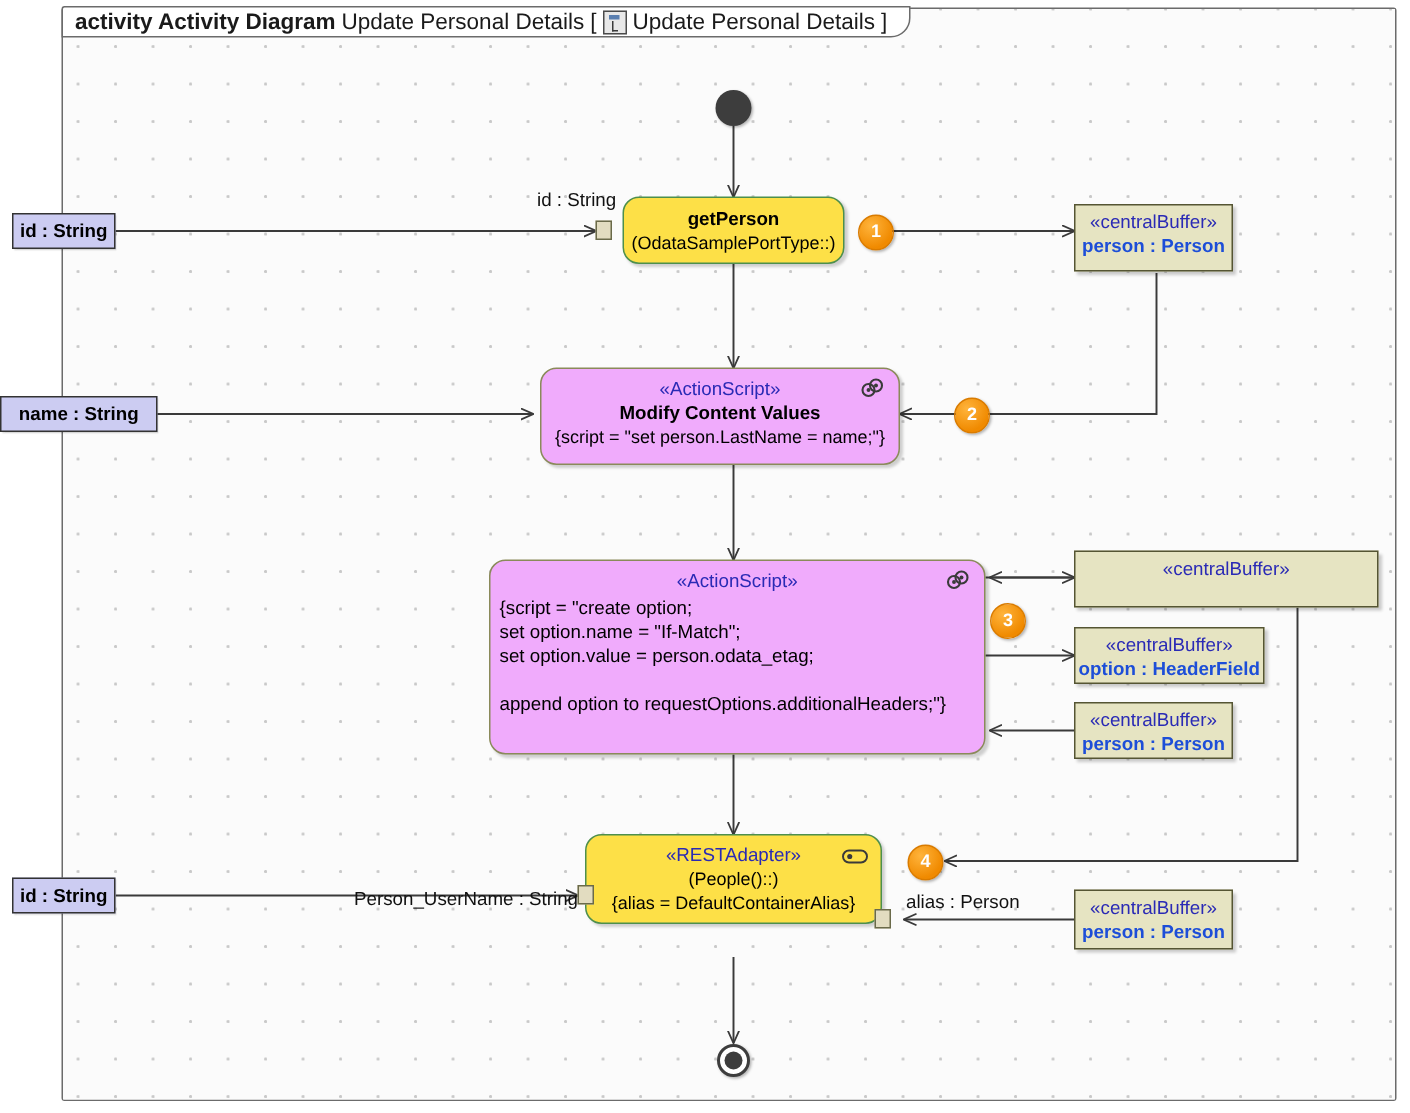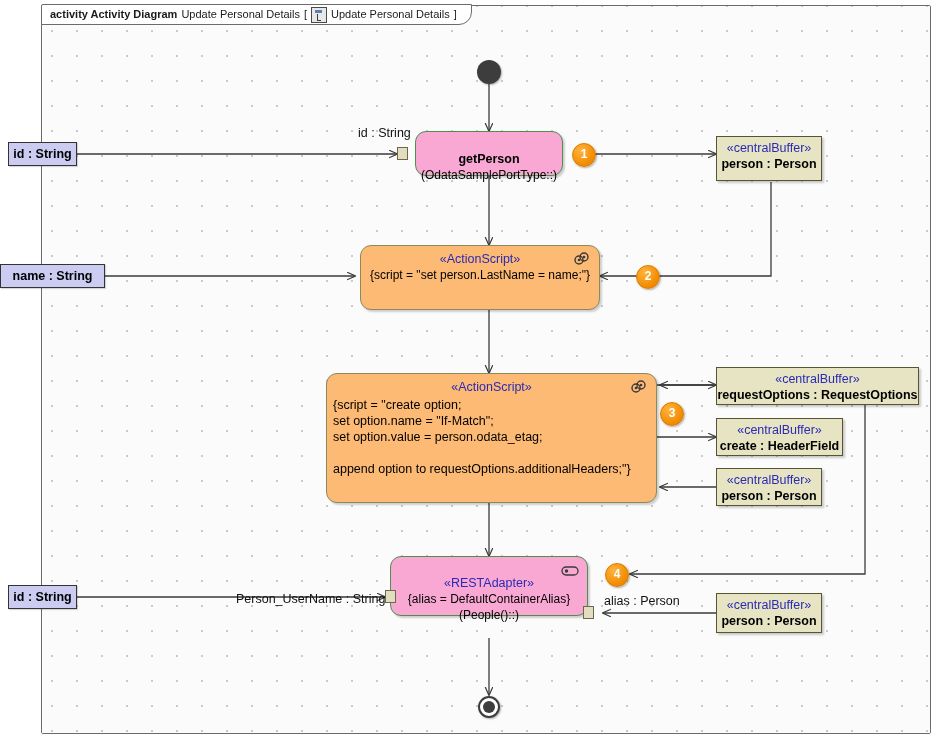--- a/index.html
+++ b/index.html
@@ -41,21 +41,21 @@
     position: absolute;
     left: -1px;
     top: -1px;
     height: 21px;
     line-height: 21px;
     padding: 0 14px 0 8px;
     background: #ffffff;
     border: 1px solid #6b6b6b;
     border-top-left-radius: 2px;
     border-bottom-right-radius: 13px;
-    font-size: 11px;
+    font-size: 15px;
     color: #1a1a1a;
     white-space: nowrap;
     box-sizing: border-box;
     display: flex;
     align-items: center;
     gap: 4px;
   }
   #frame-title .kw { font-weight: bold; }
   .diag-icon {
     display: inline-block;
@@ -90,29 +90,29 @@
     pointer-events: none;
   }
 
   
   .node {
     position: absolute;
     box-sizing: border-box;
   }
 
   .action {
-    background: #f9a8d4;
+    background: #fde047;
     border: 1px solid #4d8f4d;
     border-radius: 11px;
     box-shadow: 2px 2px 2px rgba(0,0,0,0.18);
     text-align: center;
-    padding-top: 19px;
+    padding-top: 6px;
   }
   .script {
-    background: #fdba74;
+    background: #f0abfc;
     border: 1px solid #8a8a5a;
     border-radius: 11px;
     box-shadow: 2px 2px 2px rgba(0,0,0,0.18);
     padding-top: 6px;
   }
   .buffer {
     background: #e6e4c2;
     border: 1px solid #555533;
     box-shadow: 2px 2px 2px rgba(0,0,0,0.20);
     text-align: center;
@@ -157,21 +157,21 @@
   }
   .param .lbl {
     font-weight: bold;
     font-size: 12.5px;
     color: #000;
   }
   .buffer .bnm {
     font-weight: bold;
     font-size: 12.5px;
     line-height: 16px;
-    color: #000000;
+    color: #1d4ed8;
     text-align: center;
   }
 
   
   .badge {
     position: absolute;
     width: 22px;
     height: 22px;
     border-radius: 50%;
     background: radial-gradient(circle at 35% 30%, #ffb43c, #f08a00 70%);
@@ -317,20 +317,21 @@
 
   <div class="node action" style="left:415px;top:131px;width:148px;height:45px;">
     <div class="nm">getPerson</div>
     <div class="sub">(OdataSamplePortType::)</div>
   </div>
   <div class="pin" style="left:397px;top:147px;"></div>
   <div class="badge" style="left:572px;top:143px;">1</div>
 
   <div class="node script" style="left:360px;top:245px;width:240px;height:65px;">
     <div class="stereo">«ActionScript»</div>
+    <div class="nm">Modify Content Values</div>
     <div class="sub" style="font-size:12px;">{script = "set person.LastName = name;"}</div>
     <svg class="nicon" style="left:212px;top:6px;" viewBox="0 0 16 14">
       <circle cx="6" cy="8" r="4" fill="none" stroke="#3a3a3a" stroke-width="1.4"></circle>
       <circle cx="11" cy="5" r="4" fill="none" stroke="#3a3a3a" stroke-width="1.4"></circle>
       <circle cx="6" cy="8" r="1.3" fill="#3a3a3a"></circle>
       <circle cx="11" cy="5" r="1.3" fill="#3a3a3a"></circle>
     </svg>
   </div>
   <div class="badge" style="left:636px;top:265px;">2</div>
 
@@ -345,44 +346,43 @@
       <circle cx="6" cy="8" r="4" fill="none" stroke="#3a3a3a" stroke-width="1.4"></circle>
       <circle cx="11" cy="5" r="4" fill="none" stroke="#3a3a3a" stroke-width="1.4"></circle>
       <circle cx="6" cy="8" r="1.3" fill="#3a3a3a"></circle>
       <circle cx="11" cy="5" r="1.3" fill="#3a3a3a"></circle>
     </svg>
   </div>
   <div class="badge" style="left:660px;top:402px;">3</div>
 
   <div class="node action" style="left:390px;top:556px;width:198px;height:60px;">
     <div class="stereo">«RESTAdapter»</div>
+    <div class="sub">(People()::)</div>
     <div class="sub">{alias = DefaultContainerAlias}</div>
-    <div class="sub">(People()::)</div>
     <svg class="nicon" style="left:170px;top:8px;width:18px;height:12px;" viewBox="0 0 18 12">
       <rect x="1" y="2" width="16" height="8" rx="4" ry="4" fill="none" stroke="#3a3a3a" stroke-width="1.3"></rect>
       <circle cx="5.5" cy="6" r="1.7" fill="#3a3a3a"></circle>
     </svg>
   </div>
   <div class="pin" style="left:385px;top:590px;"></div>
   <div class="pin" style="left:583px;top:606px;"></div>
   <div class="badge" style="left:605px;top:563px;">4</div>
 
   <div class="node buffer" style="left:716px;top:136px;width:106px;height:45px;">
     <div class="stereo">«centralBuffer»</div>
     <div class="bnm">person : Person</div>
   </div>
 
   <div class="node buffer" style="left:716px;top:367px;width:203px;height:38px;">
     <div class="stereo">«centralBuffer»</div>
-    <div class="bnm">requestOptions : RequestOptions</div>
   </div>
 
   <div class="node buffer" style="left:716px;top:418px;width:127px;height:38px;">
     <div class="stereo">«centralBuffer»</div>
-    <div class="bnm">create : HeaderField</div>
+    <div class="bnm">option : HeaderField</div>
   </div>
 
   <div class="node buffer" style="left:716px;top:468px;width:106px;height:38px;">
     <div class="stereo">«centralBuffer»</div>
     <div class="bnm">person : Person</div>
   </div>
 
   <div class="node buffer" style="left:716px;top:593px;width:106px;height:40px;">
     <div class="stereo">«centralBuffer»</div>
     <div class="bnm">person : Person</div>

